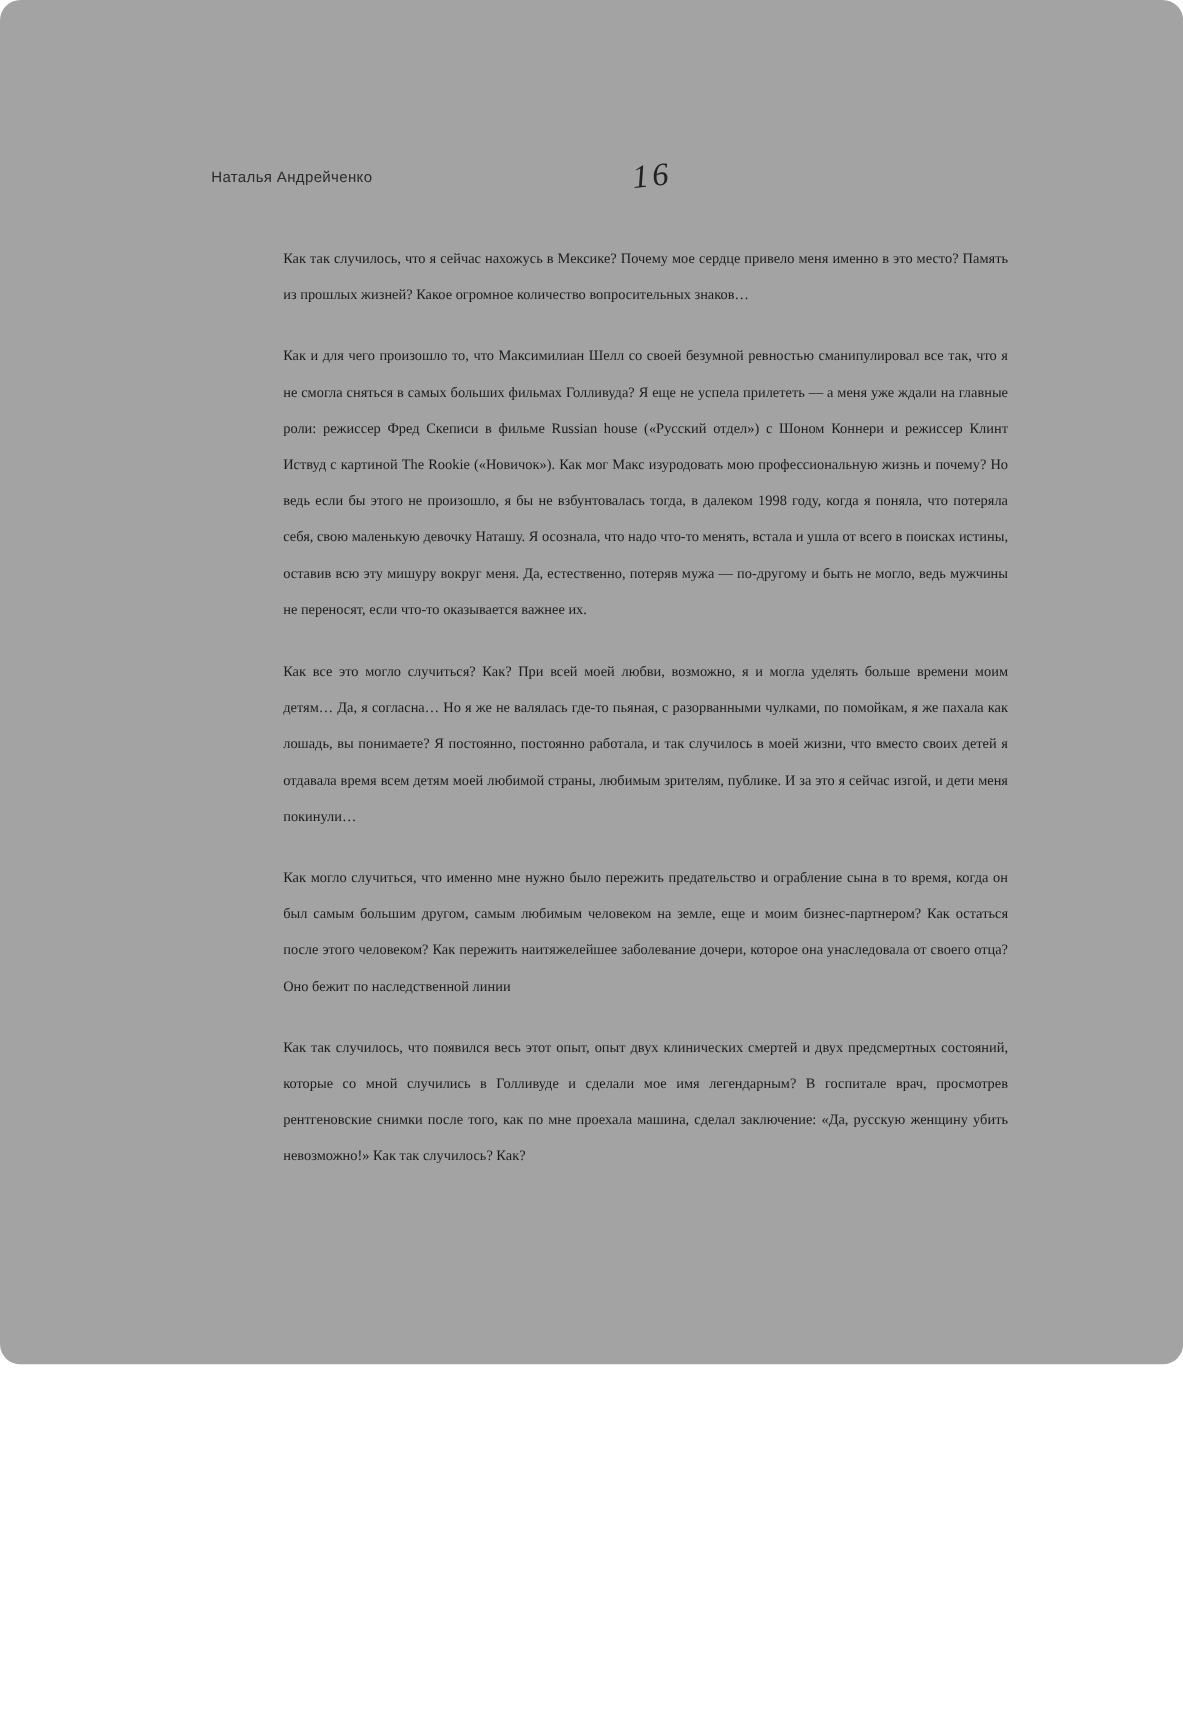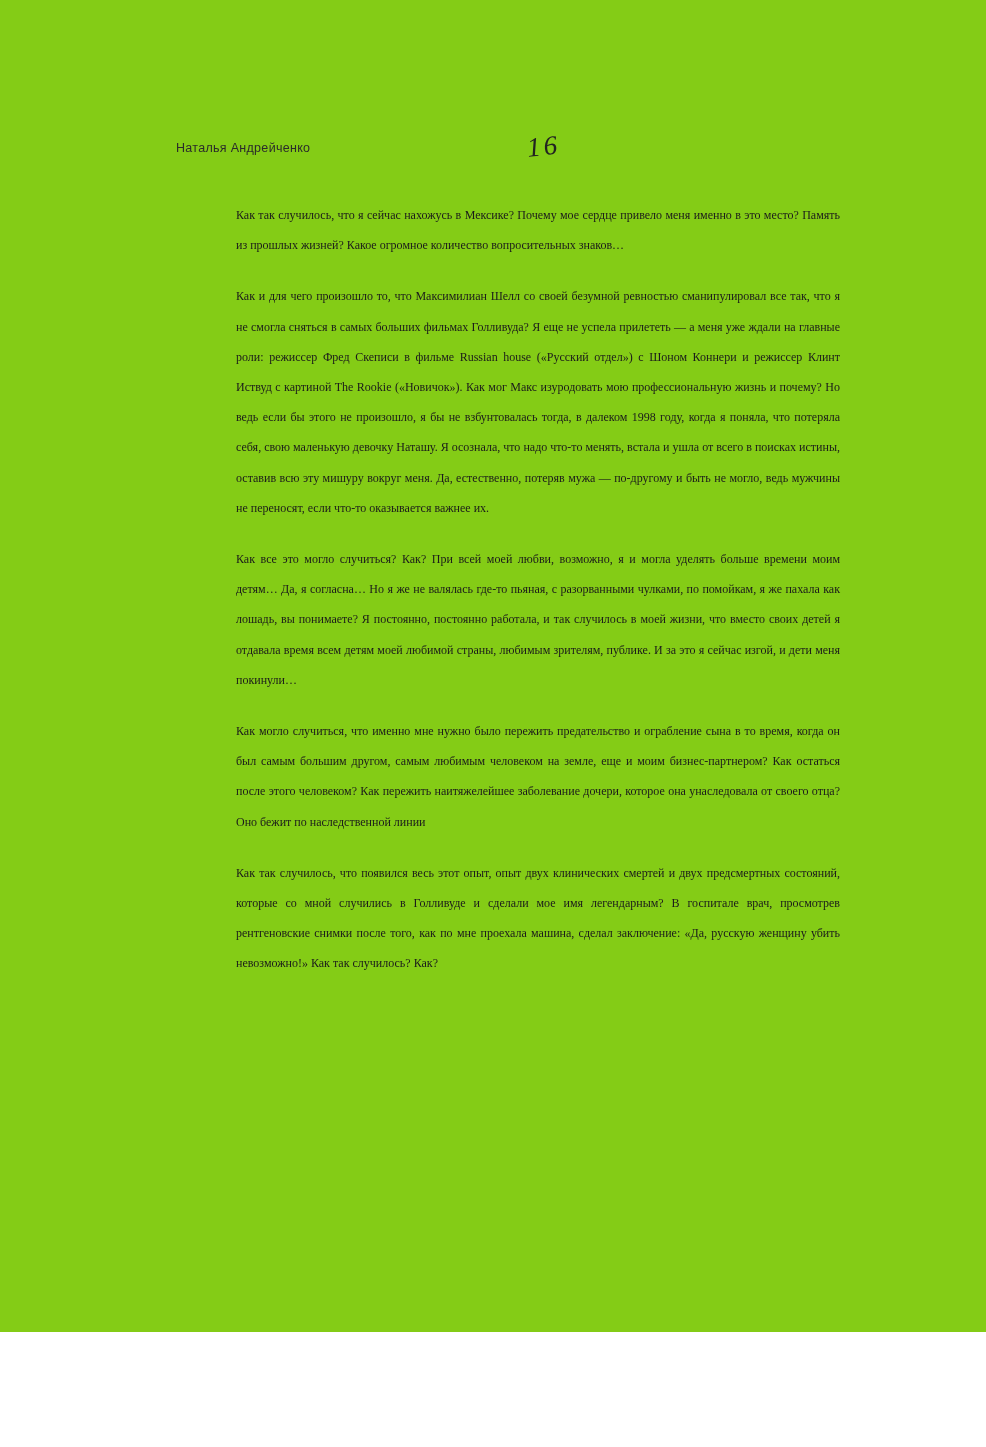--- a/index.html
+++ b/index.html
@@ -3,24 +3,25 @@
 <meta charset="utf-8">
 <style>
   html, body {
     margin: 0;
     padding: 0;
     background: #ffffff;
   }
   .page {
     position: relative;
     width: 986px;
-    height: 1332px;
-    background: #84cc16;
+    height: 1137px;
+    background: #a3a3a3;
     overflow: hidden;
     font-family: "Liberation Serif", serif;
+    border-radius: 17px;
   }
   .running-head {
     position: absolute;
     left: 176px;
     top: 141px;
     font-family: "Liberation Sans", sans-serif;
     font-size: 12.5px;
     letter-spacing: 0.3px;
     color: #2b2b2b;
   }

